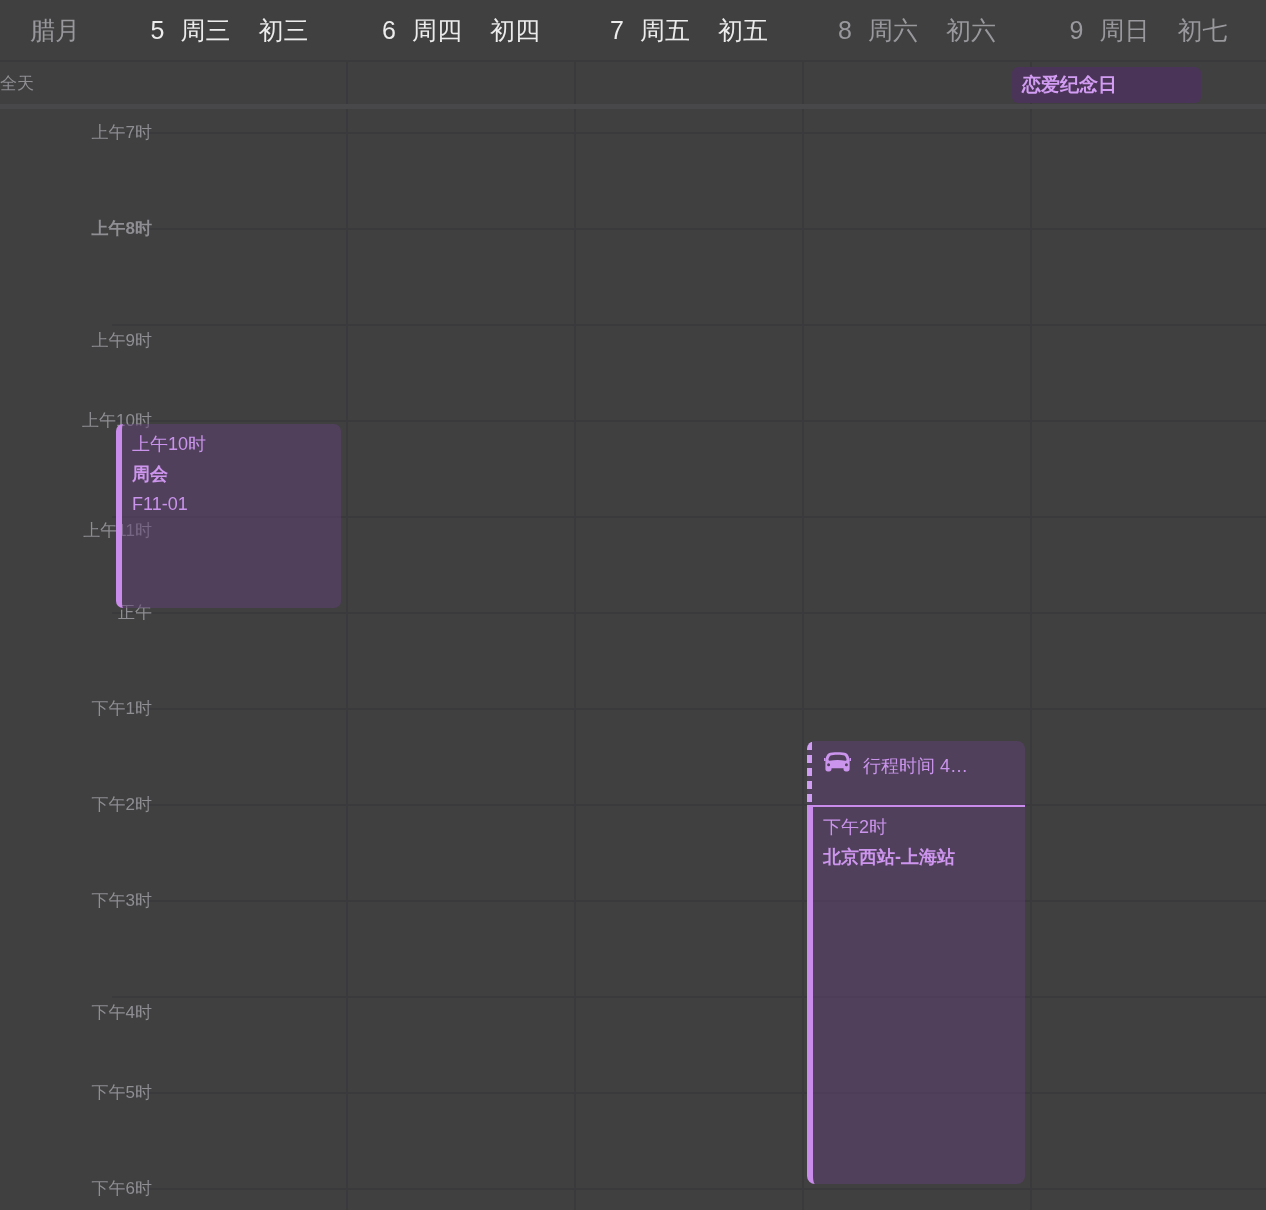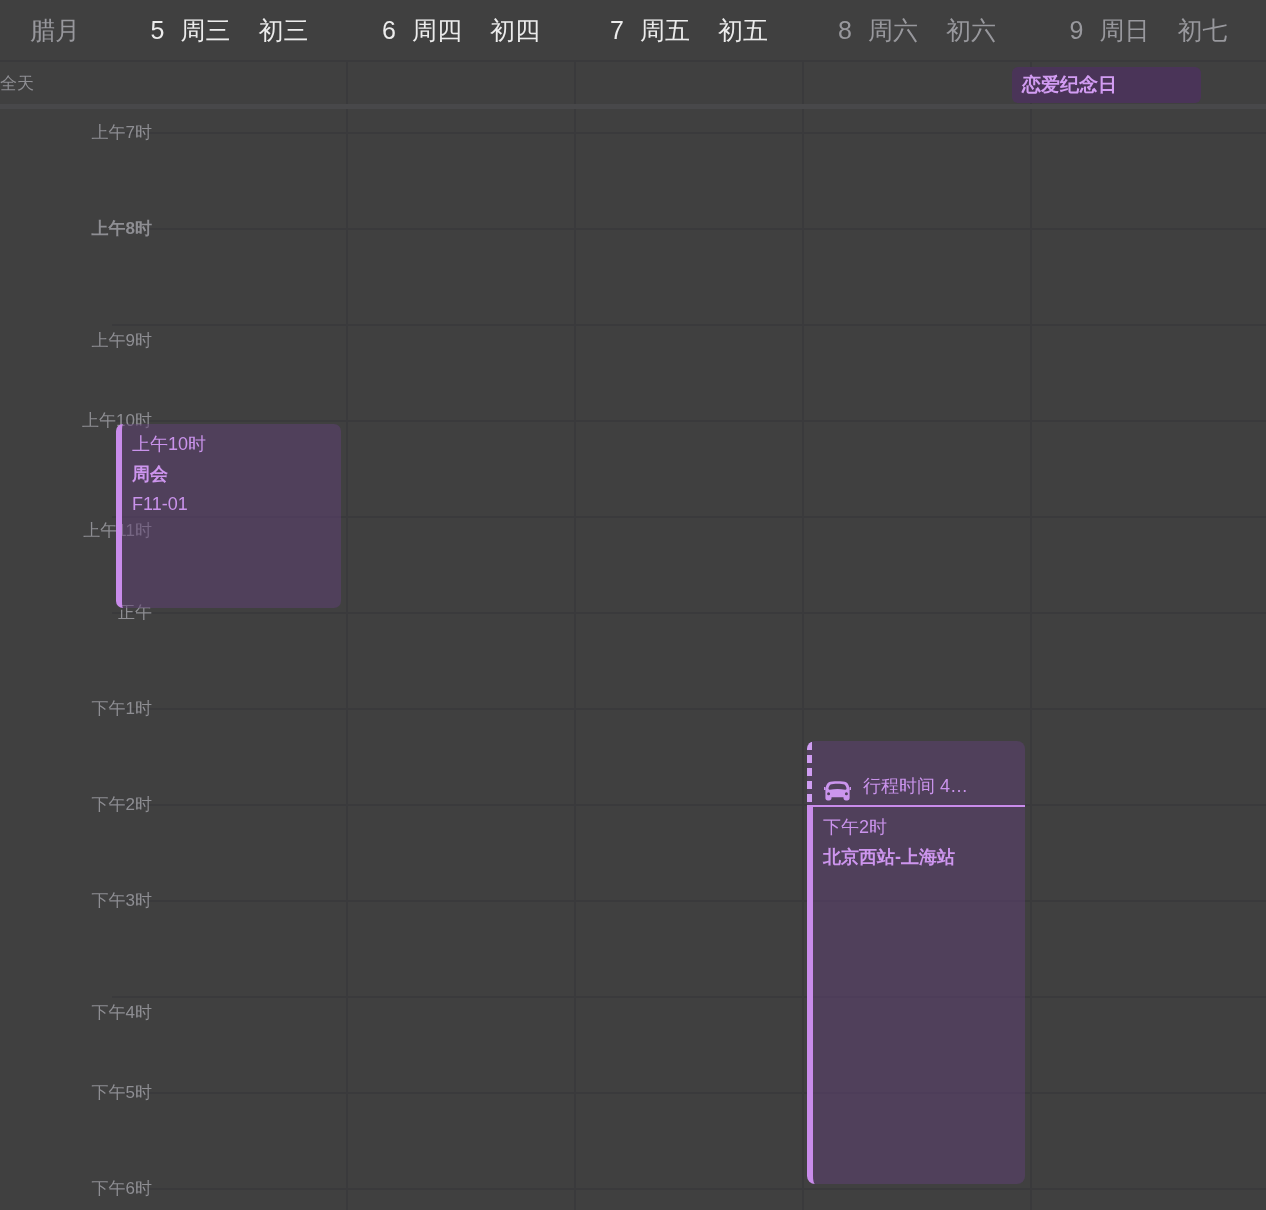--- a/index.html
+++ b/index.html
@@ -46,23 +46,22 @@
     padding:5px 10px 5px 10px;
     color:#ca93ec;font-size:18px;line-height:30px;
     overflow:hidden;white-space:nowrap;cursor:default;
   }
   .event .title{font-weight:bold;color:#cd95ee;}
   .event.travel{
     border-left:none;border-radius:8px 8px 0 0;
     padding:0;
   }
   .event.travel .travel-row{
-    display:flex;align-items:flex-end;gap:12px;
+    display:flex;align-items:flex-start;gap:12px;
     padding:10px 8px 0 17px;
-    margin-top:20px;
   }
   .travel-dashes{
     position:absolute;left:0;top:1px;bottom:0;width:5px;
     background:repeating-linear-gradient(to bottom,#cf9df2 0 8px,transparent 8px 13px);
   }
   .car-icon svg{display:block;}
   .event.continuation{
     border-radius:0 0 8px 8px;
     border-top:2px solid #c98ceb;
   }

